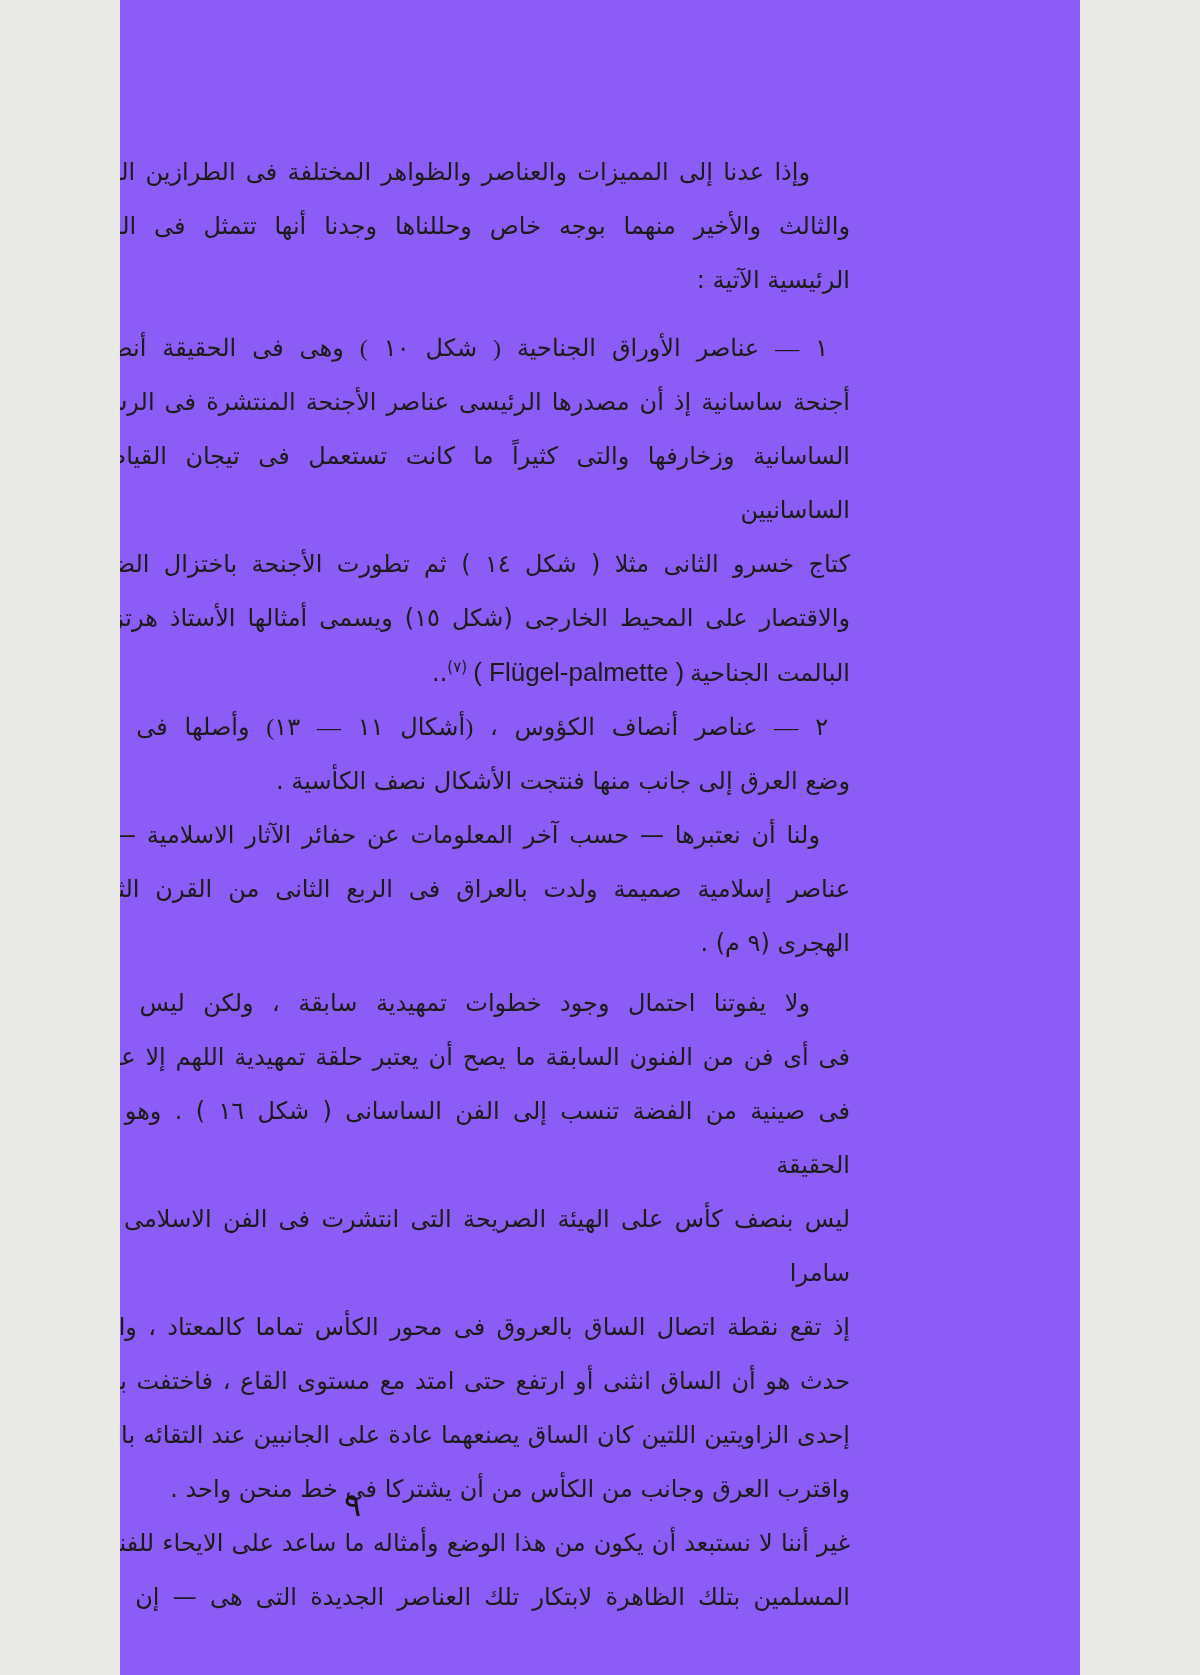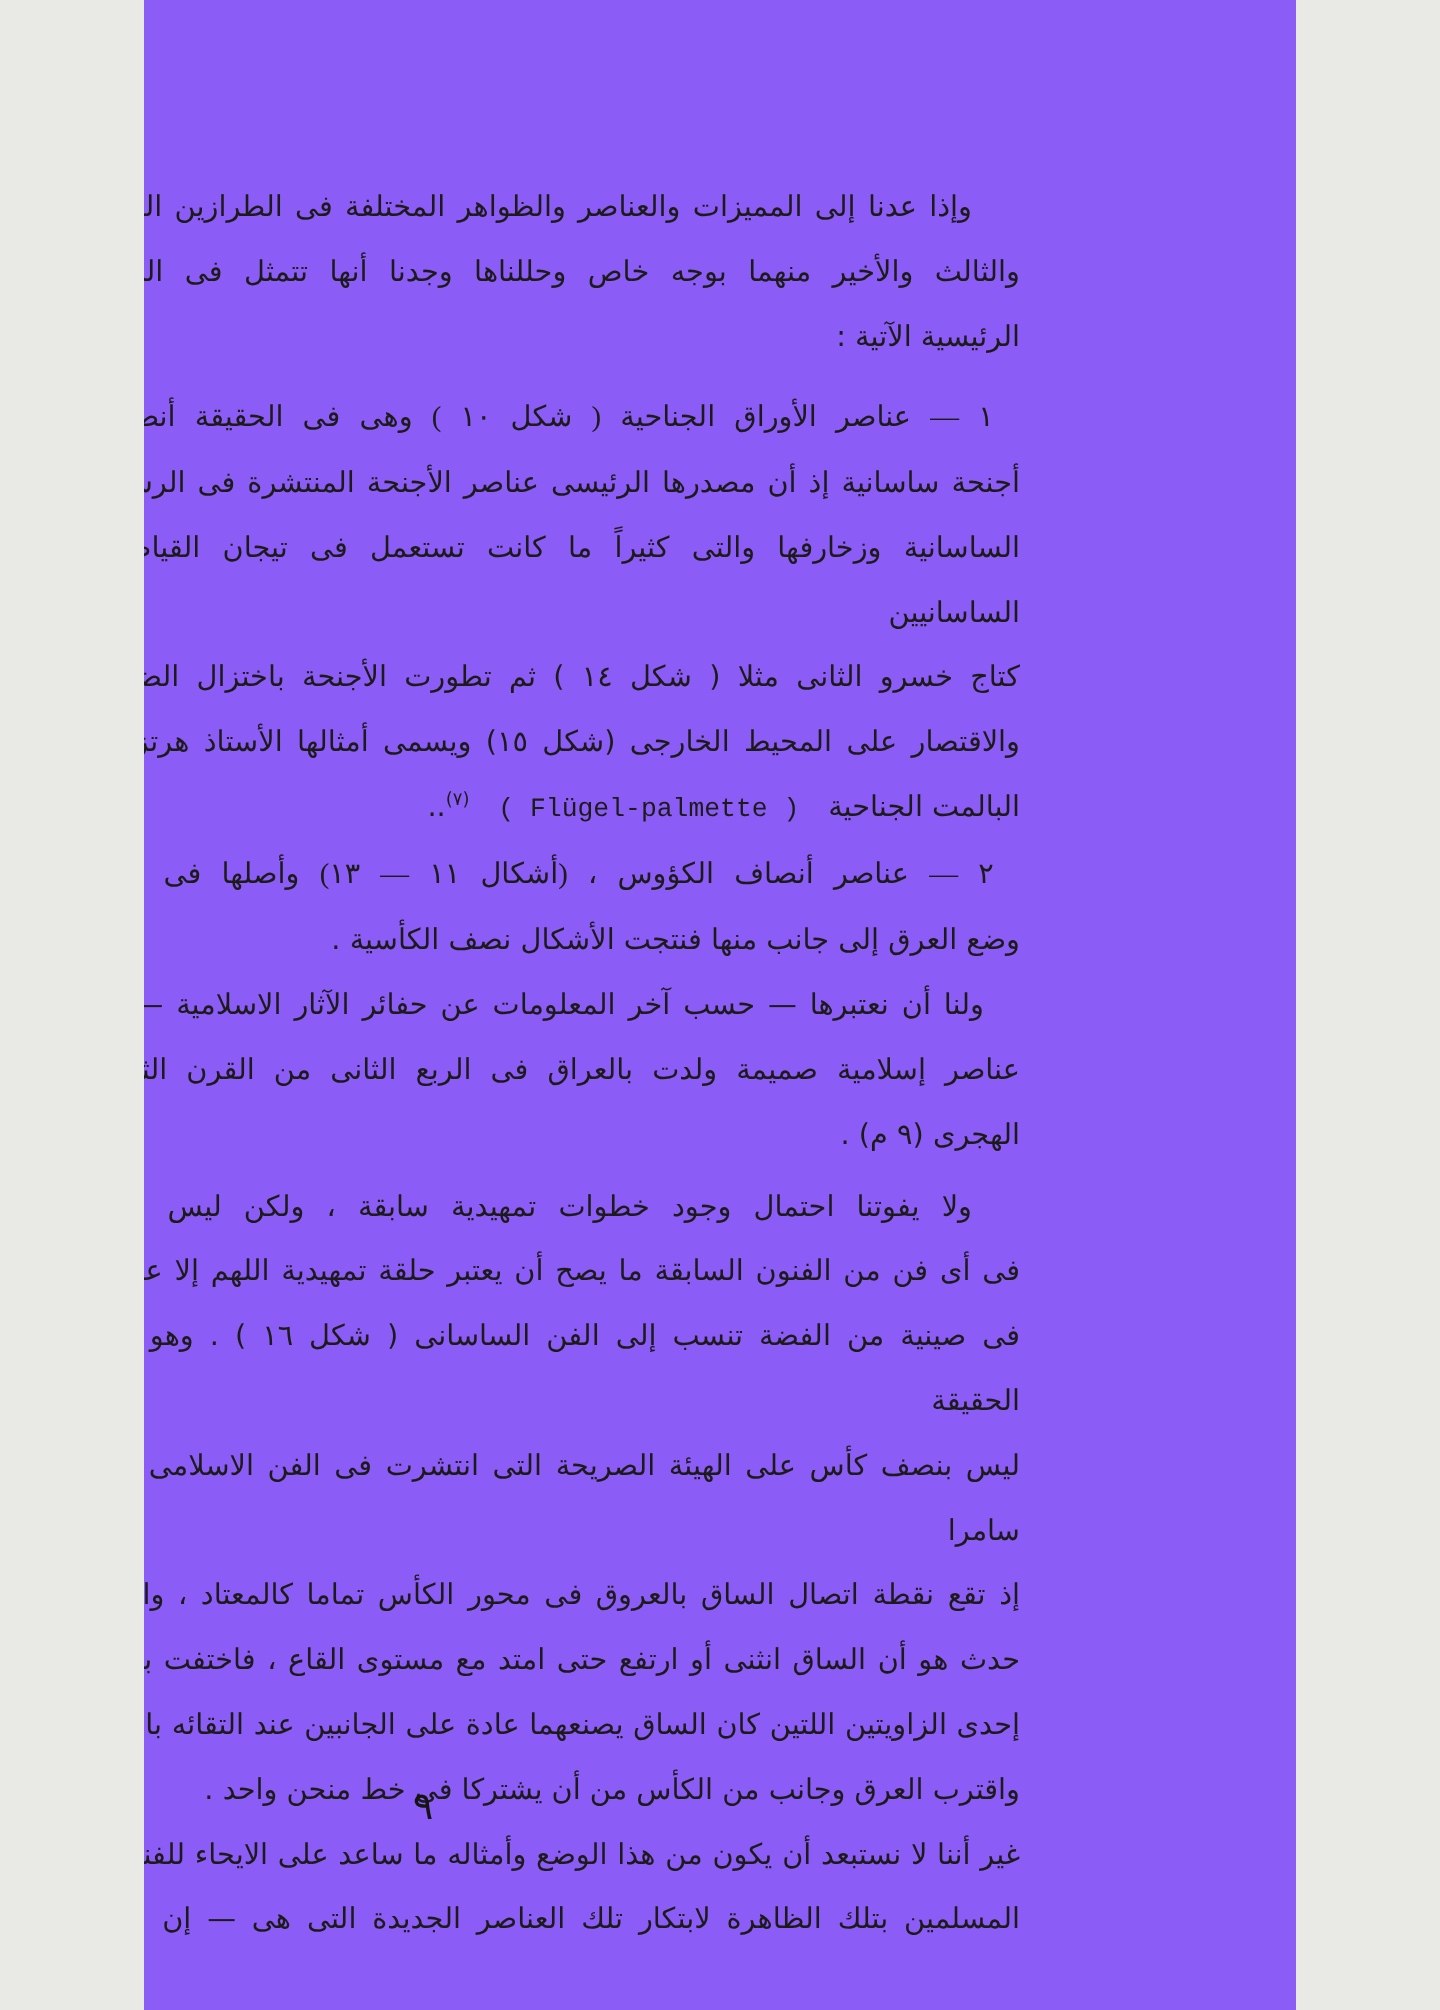--- a/index.html
+++ b/index.html
@@ -29,26 +29,26 @@
     -moz-text-align-last:justify;
   }
   .line.end{
     text-align-last:right;
     -moz-text-align-last:right;
   }
   .ind40{padding-right:40px;}
   .ind30{padding-right:30px;margin-left:32px;}
   .ind22{padding-right:22px;font-family:Liberation Serif, serif;}
   .latin{
-    font-family:Liberation Mono, monospace;
-    font-size:22px;
+    font-family:Liberation Sans, sans-serif;
+    font-size:26px;
     direction:ltr;
     unicode-bidi:isolate;
     display:inline-block;
-    margin:0 24px;
+    margin:0 6px;
   }
   .fnref{
     font-size:15px;
     vertical-align:super;
     line-height:0;
   }
   .dots{letter-spacing:4px;}
   .page-number{
     position:absolute;
     left:224px;top:1486px;

